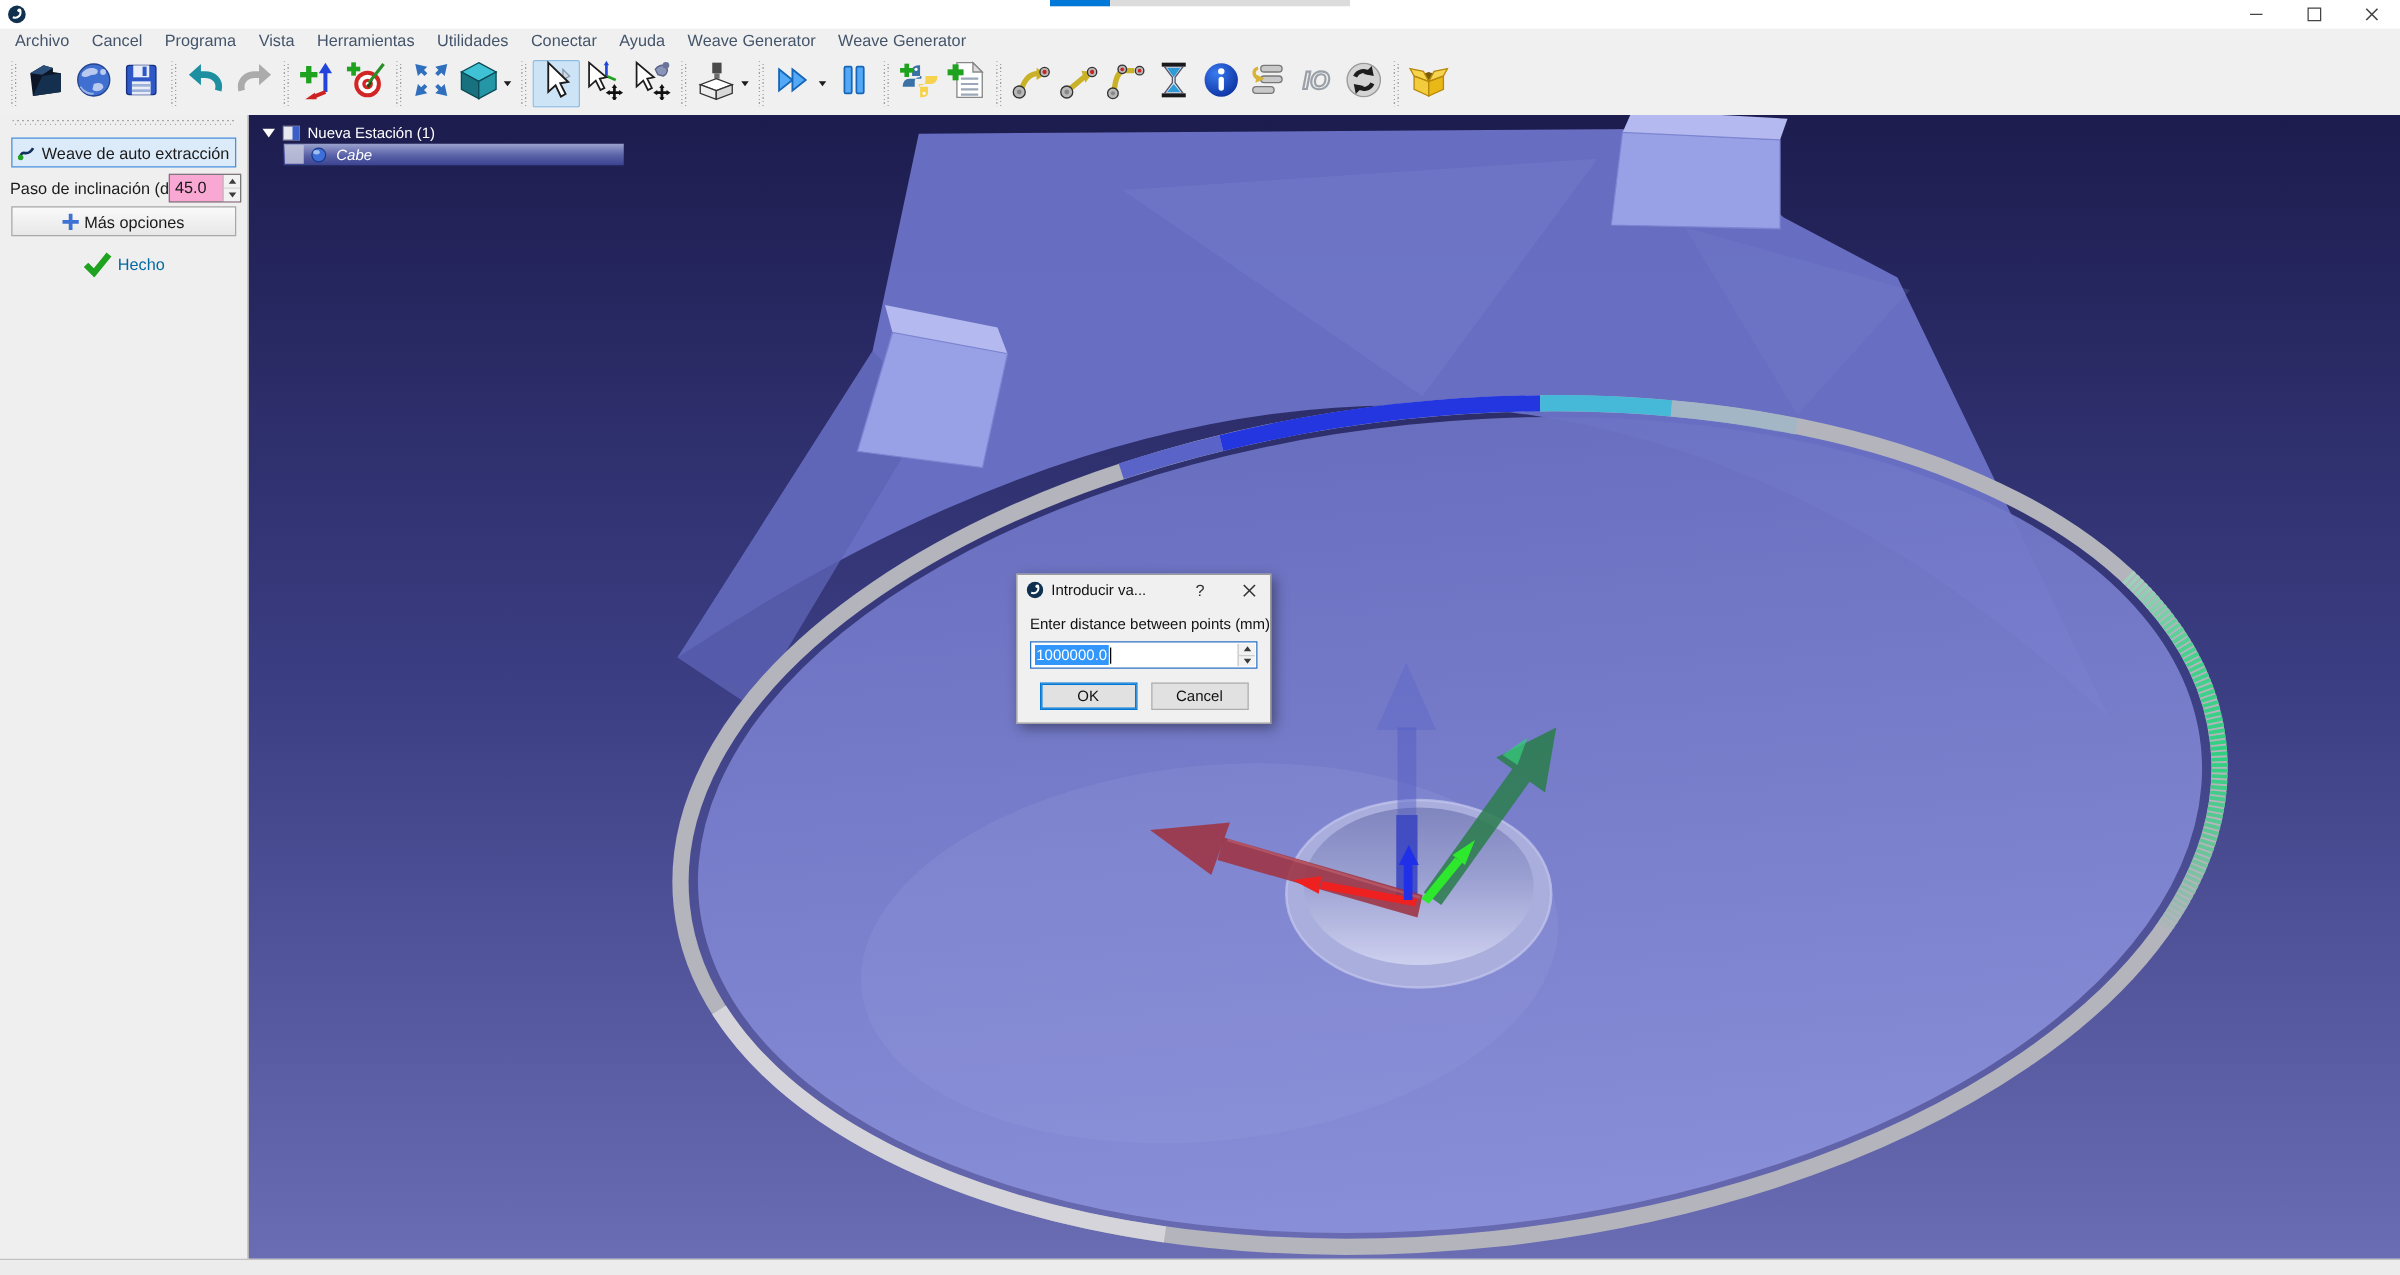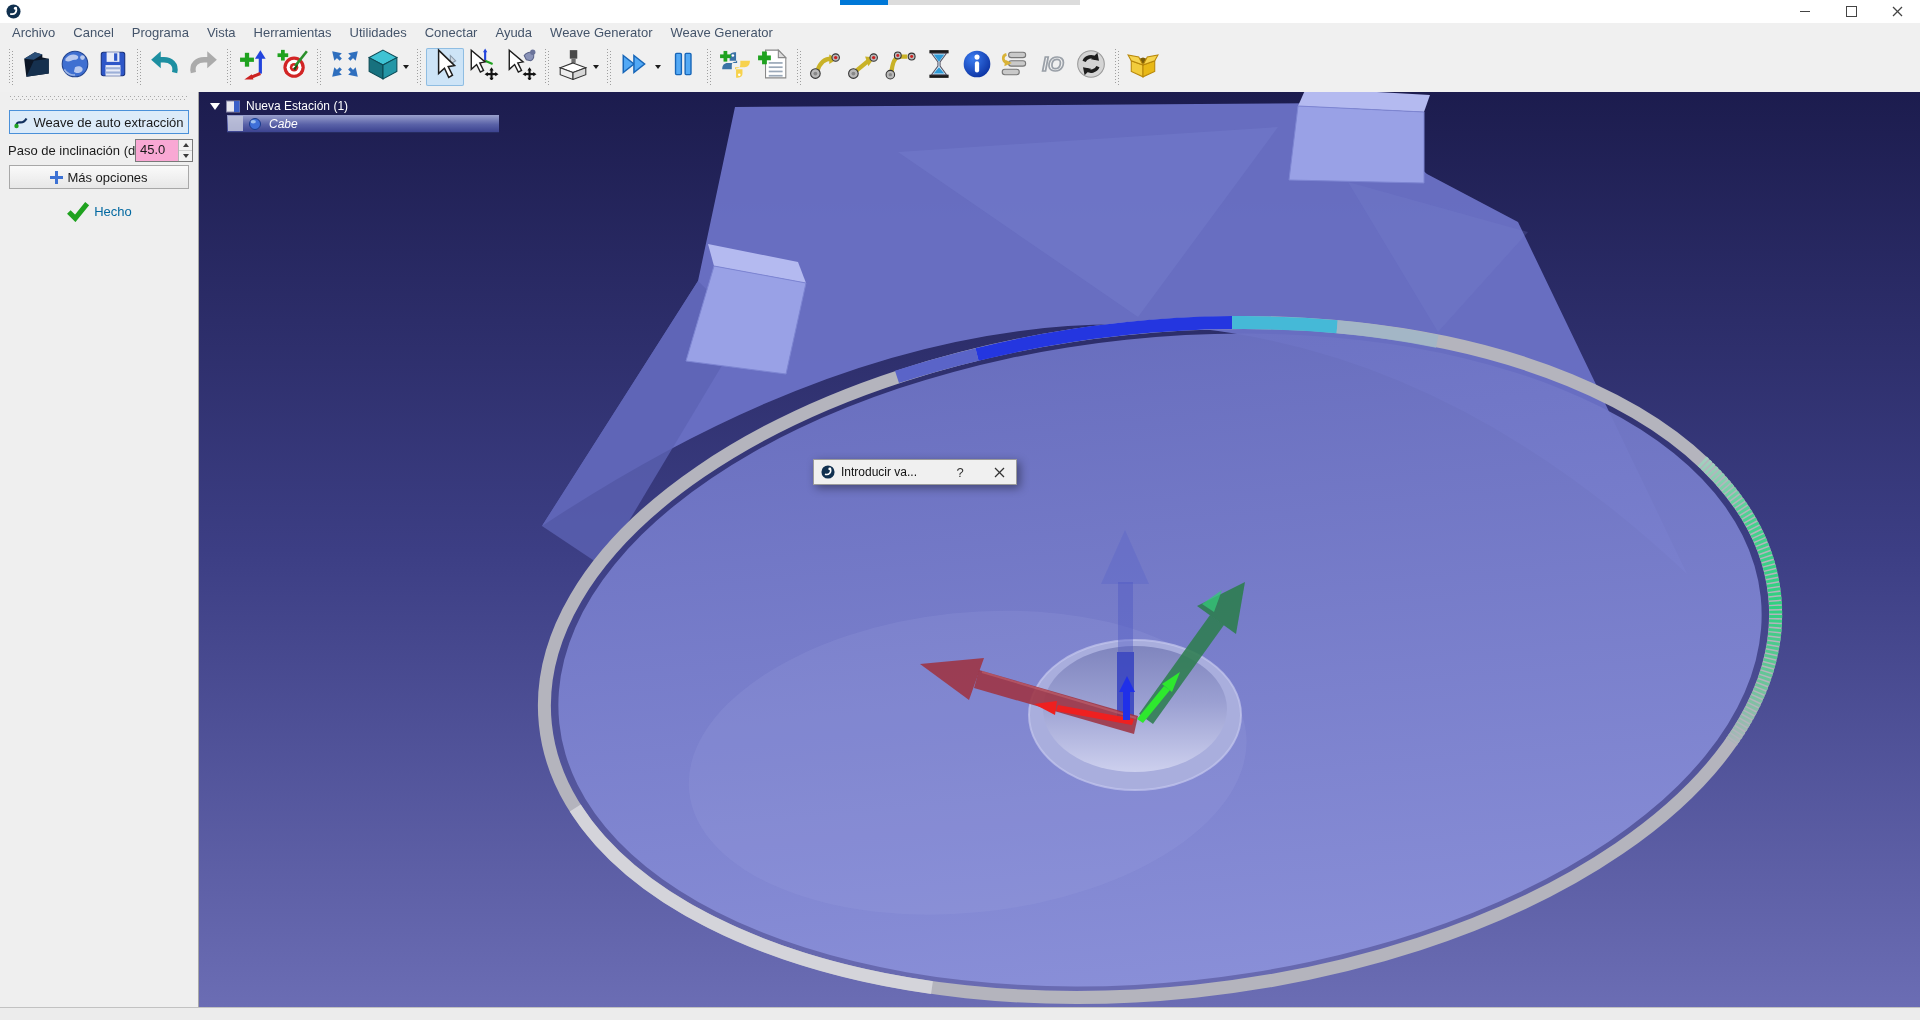--- a/index.html
+++ b/index.html
@@ -545,15 +545,34 @@
         </svg>
       <span class="dtext">Introducir va...</span>
       <span class="dhelp">?</span>
       <div class="dclose">
           <svg width="11" height="11" viewBox="0 0 11 11">
             <line x1="1" y1="1" x2="10" y2="10" stroke="#333" stroke-width="1.3"></line>
             <line x1="10" y1="1" x2="1" y2="10" stroke="#333" stroke-width="1.3"></line>
           </svg>
         </div>
     </div>
+    <div class="dbody">
+      <div class="dlabel">Enter distance between points (mm)</div>
+      <div class="dinput">
+        <span class="selval">1000000.0</span>
+        <span class="caretline"></span>
+        <div class="dspin">
+          <div class="sb">
+              <div class="tri-up"></div>
+            </div>
+          <div class="sb">
+              <div class="tri-dn"></div>
+            </div>
+        </div>
+      </div>
+      <div class="dbtns">
+        <div class="dbtn default">OK</div>
+        <div class="dbtn">Cancel</div>
+      </div>
+    </div>
   </div>
 
 </div>
 
 </body></html>

